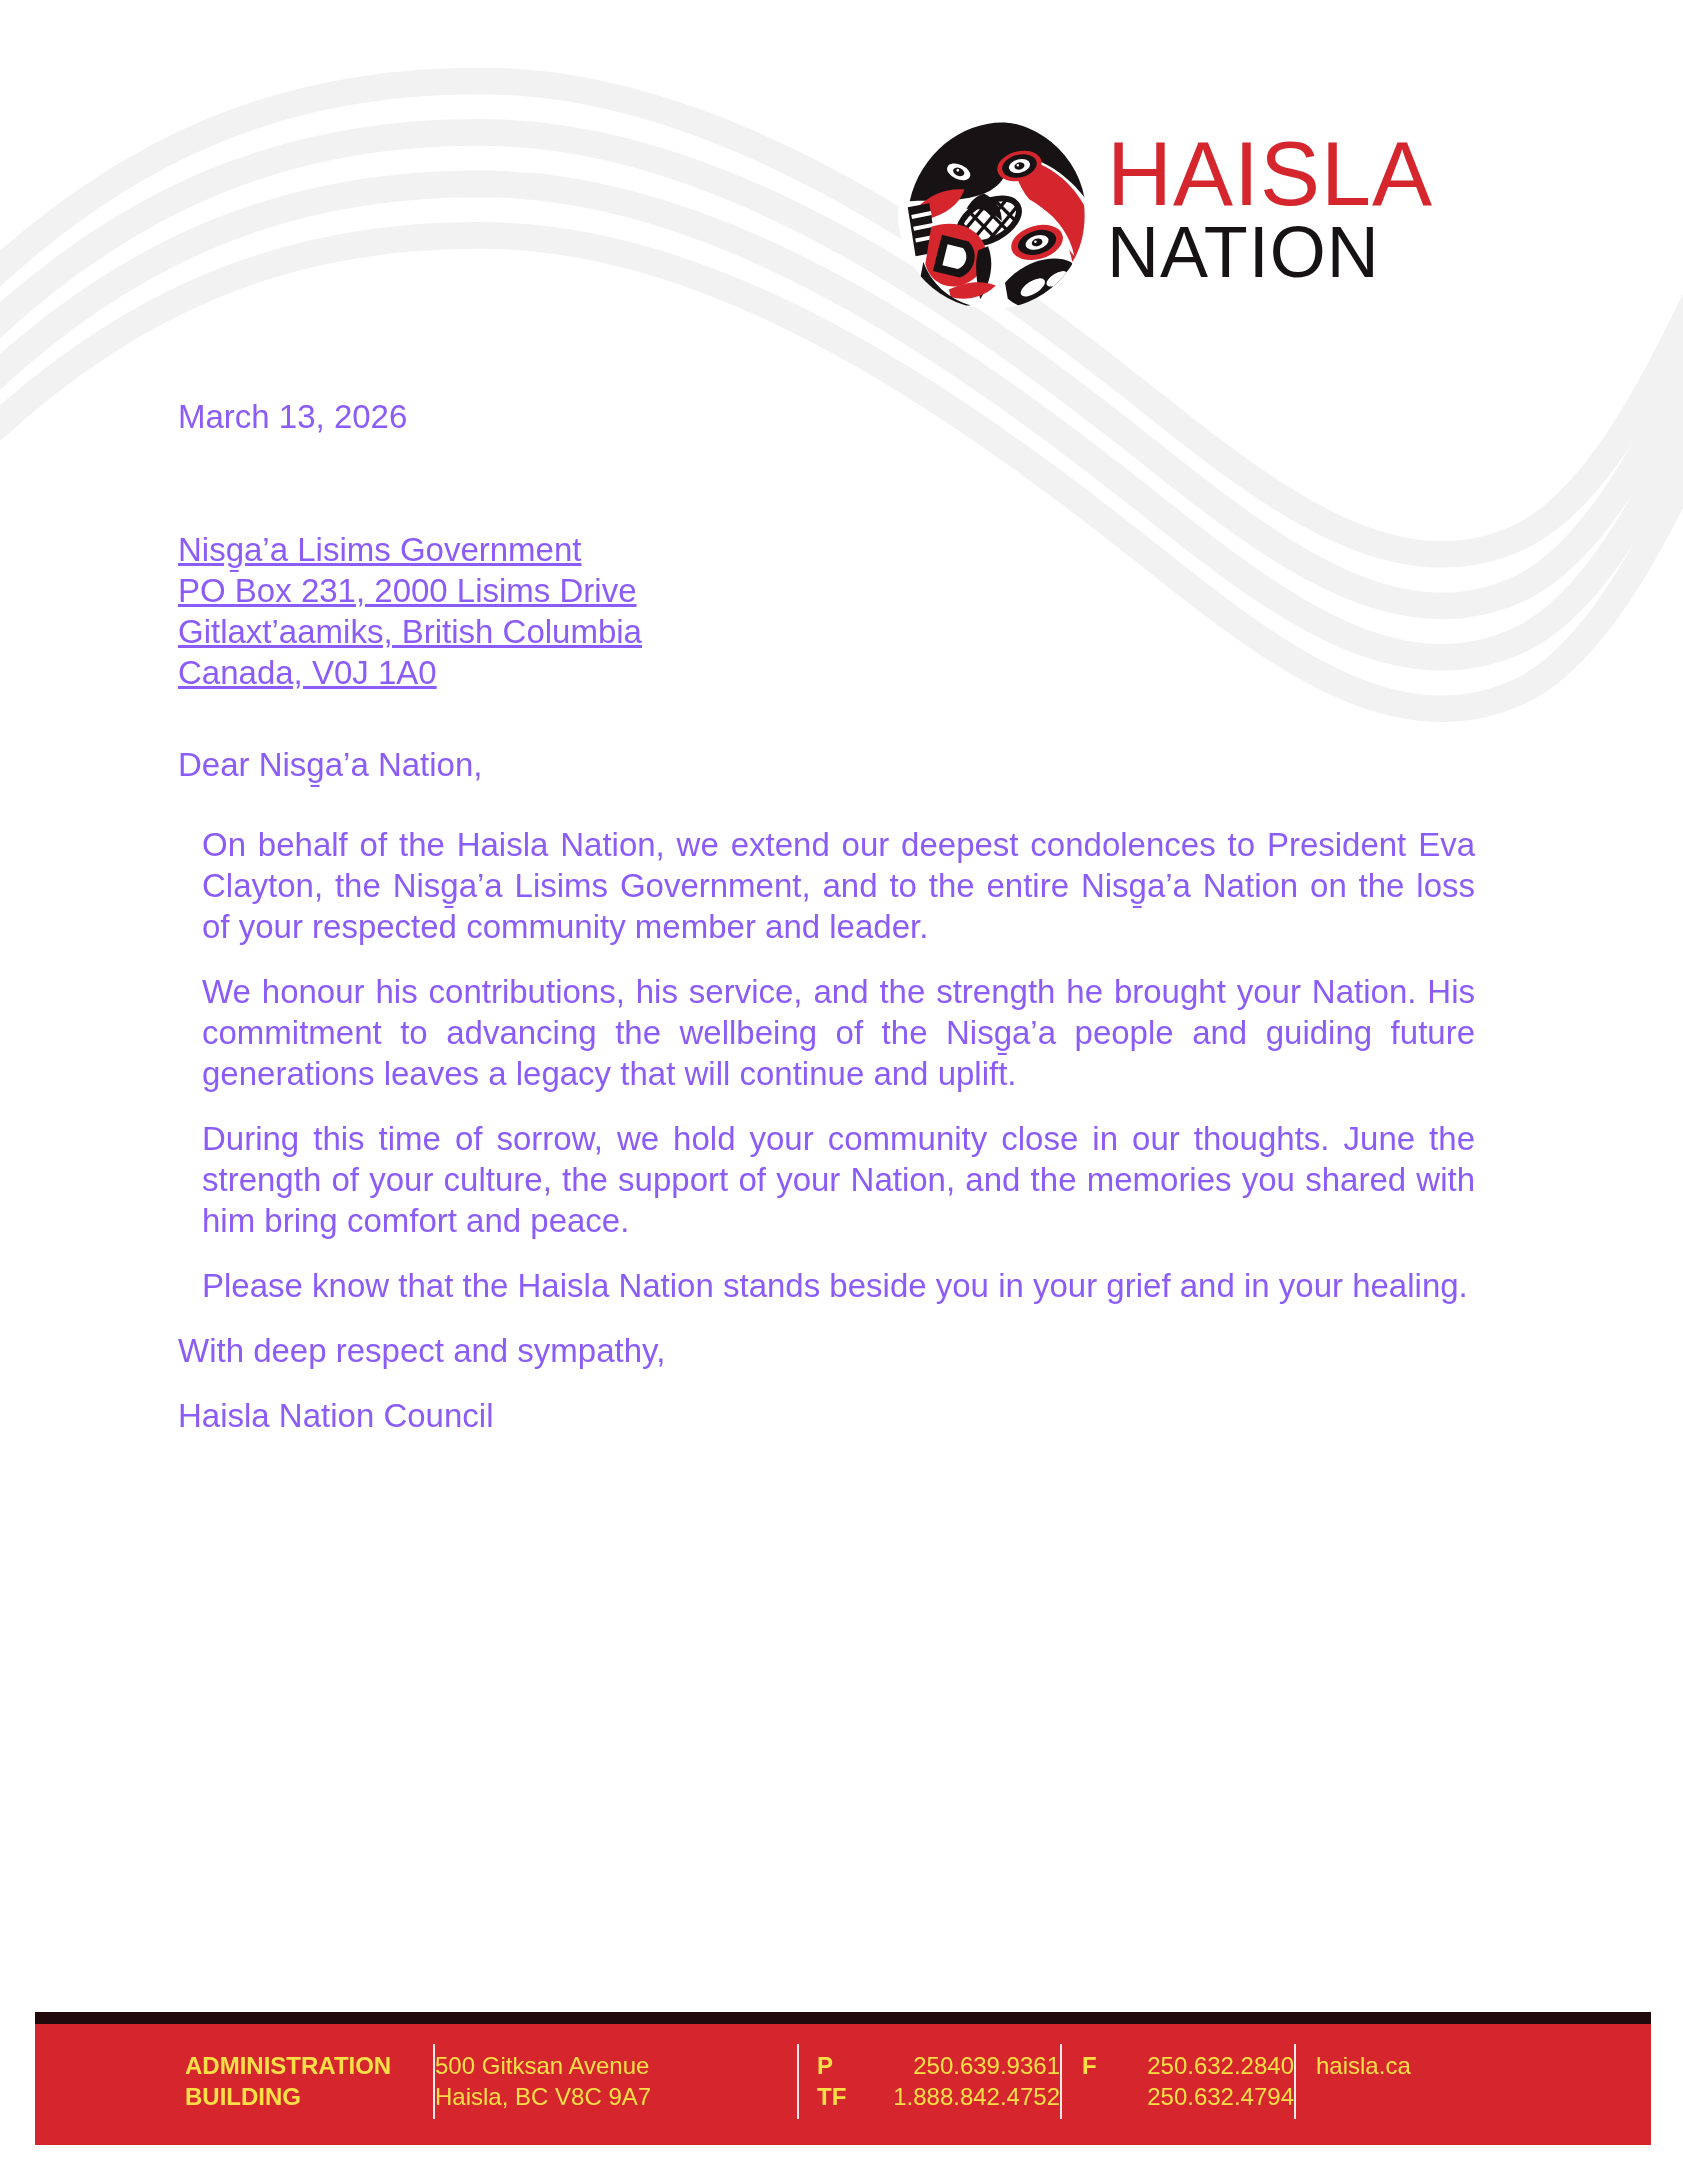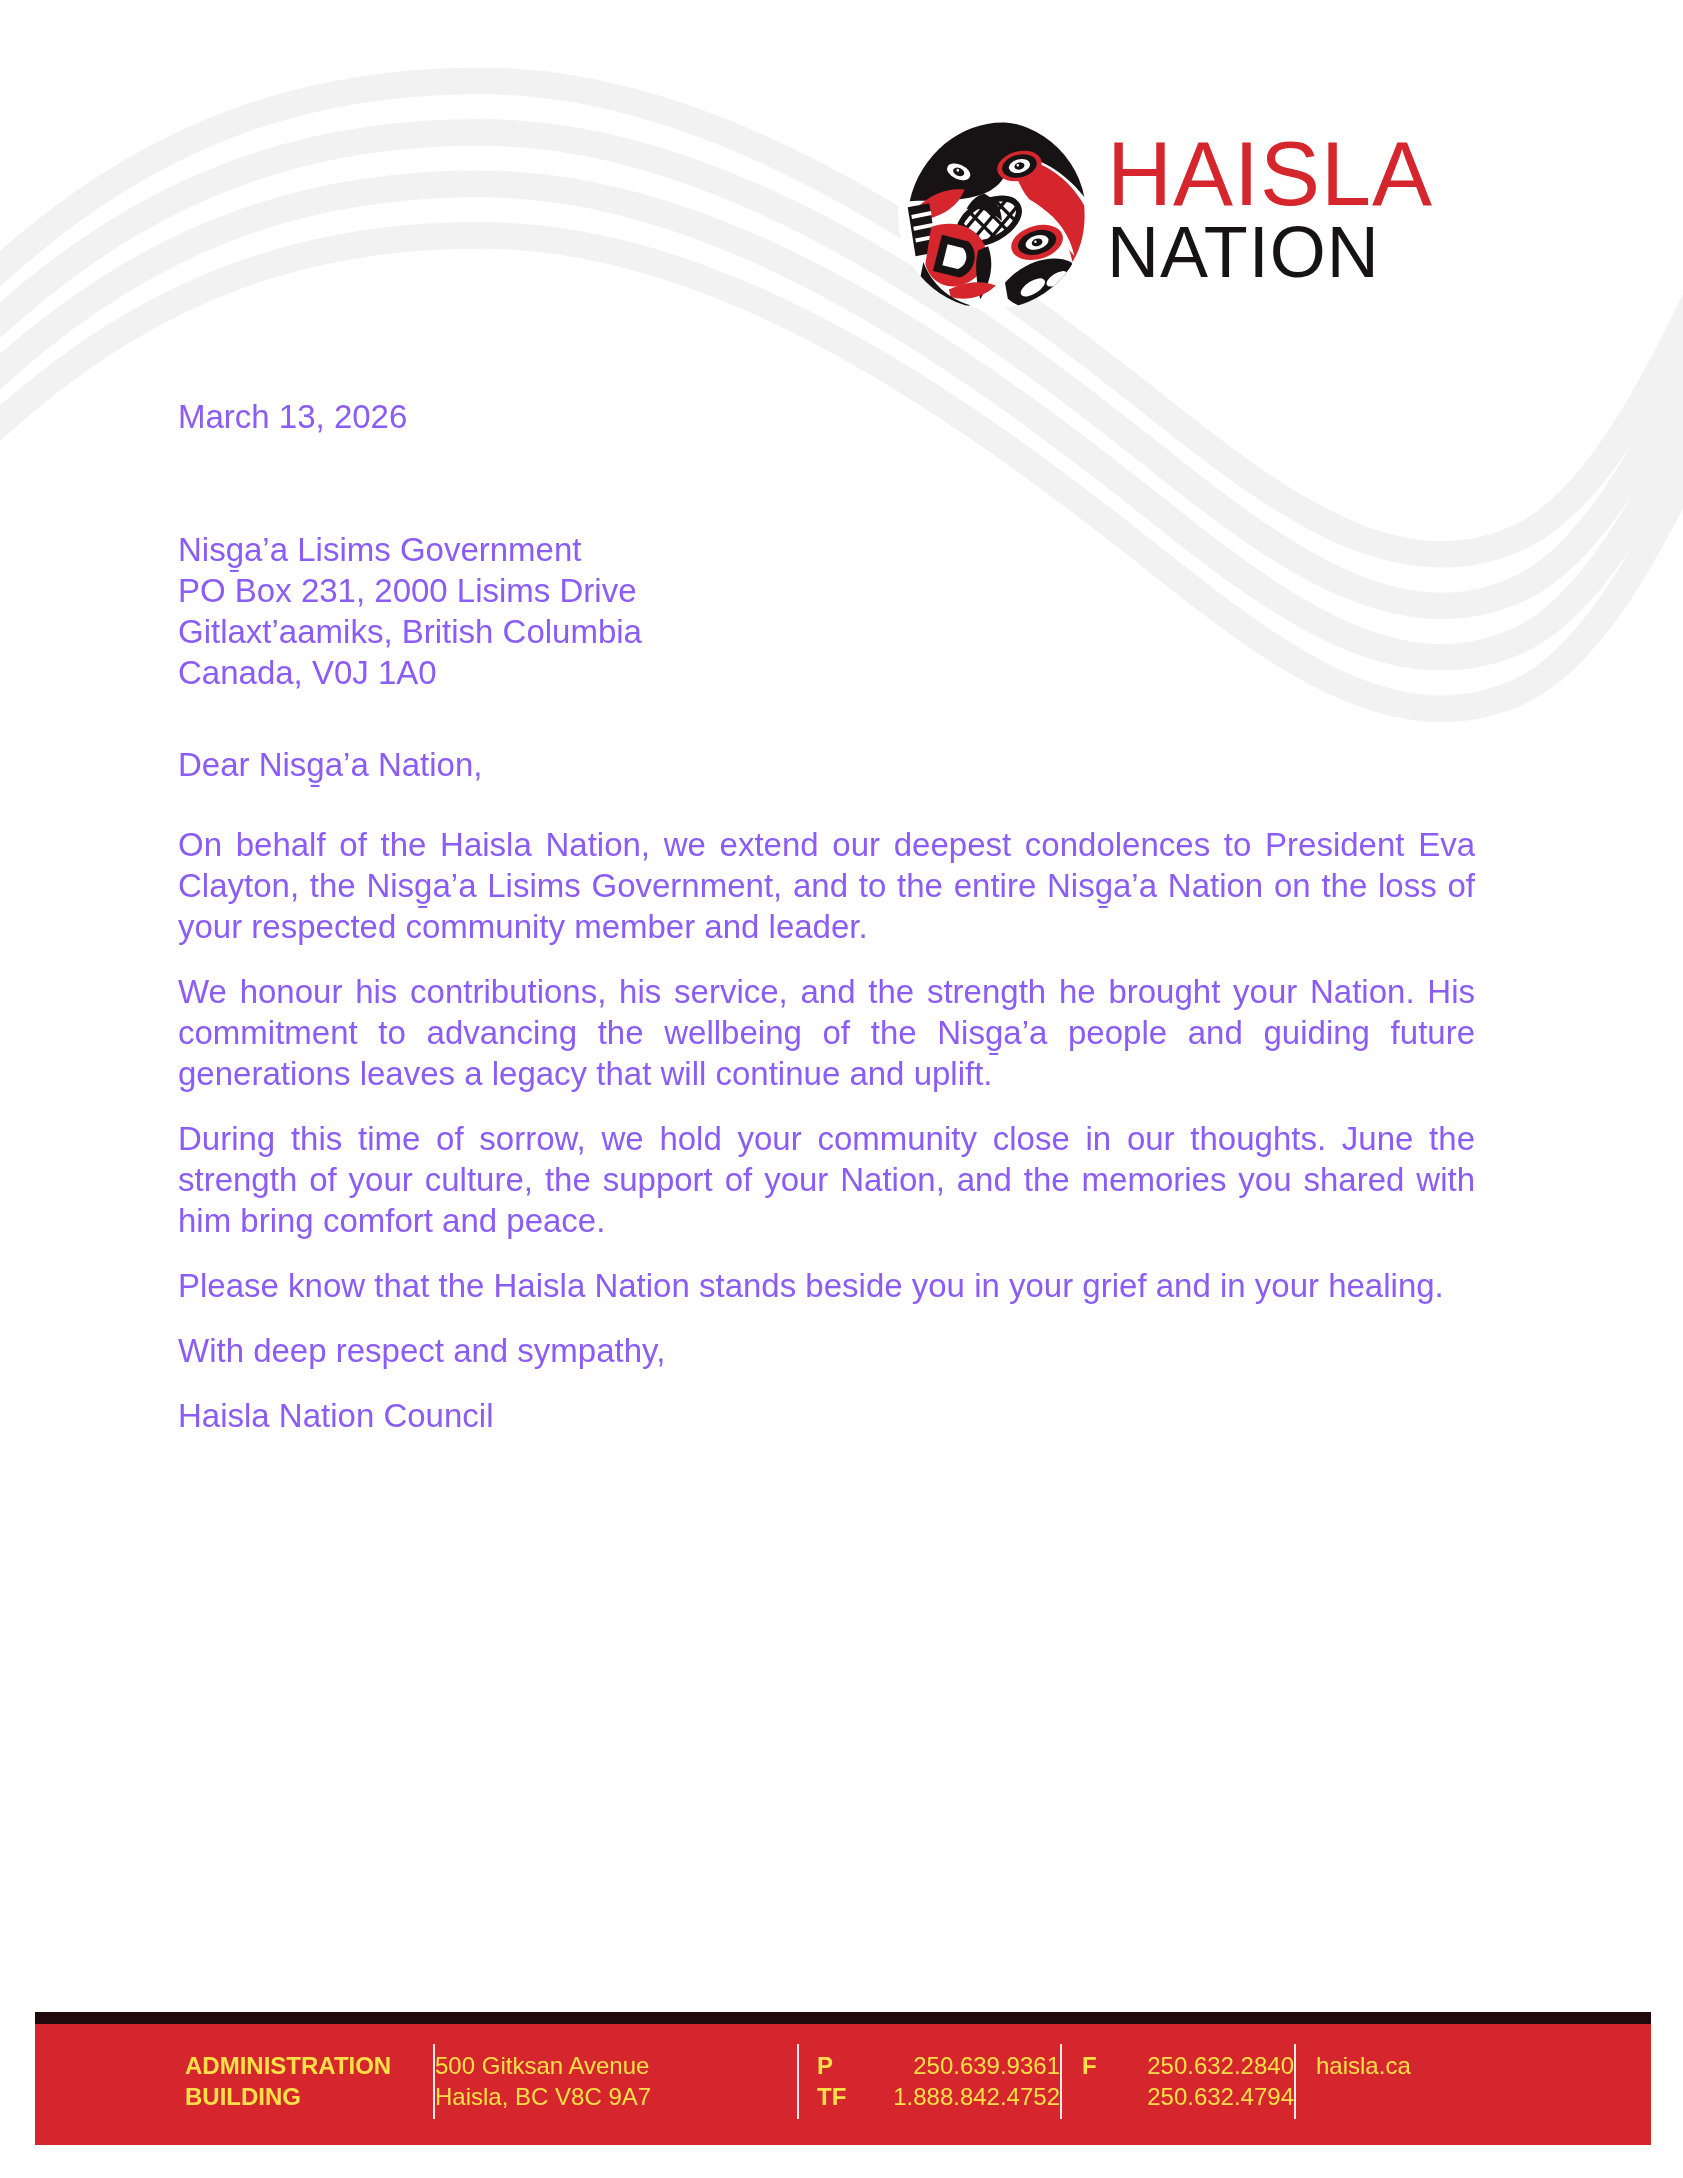--- a/index.html
+++ b/index.html
@@ -17,23 +17,23 @@
   .emblem{position:absolute;left:894px;top:117px;width:196px;height:196px;}
   .brand{position:absolute;left:1107px;top:135px;font-weight:normal;letter-spacing:1px;}
   .brand-line1{font-size:90px;line-height:78px;color:var(--red);}
   .brand-line2{font-size:72px;line-height:78px;color:#171314;}
   
   .letter{
     position:absolute;left:178px;top:396px;width:1297px;
     font-size:33px;line-height:41px;color:#8b5cf6;
   }
   .letter-date{margin:0;}
-  .letter-addr{margin-top:92px;}
+  .letter-addr{margin-top:92px;text-decoration:underline;}
   .letter-salut{margin-top:51px;}
-  .para{margin-top:39px;text-align:justify;}
+  .para{margin-top:39px;text-align:justify;margin-left:24px;}
   .para ~ .para{margin-top:24px;}
   .para.nojust{text-align:left;}
   .letter-closing{margin-top:24px;}
   .letter-signature{margin-top:24px;}
   
   .footer{
     position:absolute;left:35px;top:2012px;width:1616px;height:133px;
     background:var(--red);
   }
   .footer-strip{position:absolute;left:0;top:0;width:100%;height:12px;background:var(--dark);}

